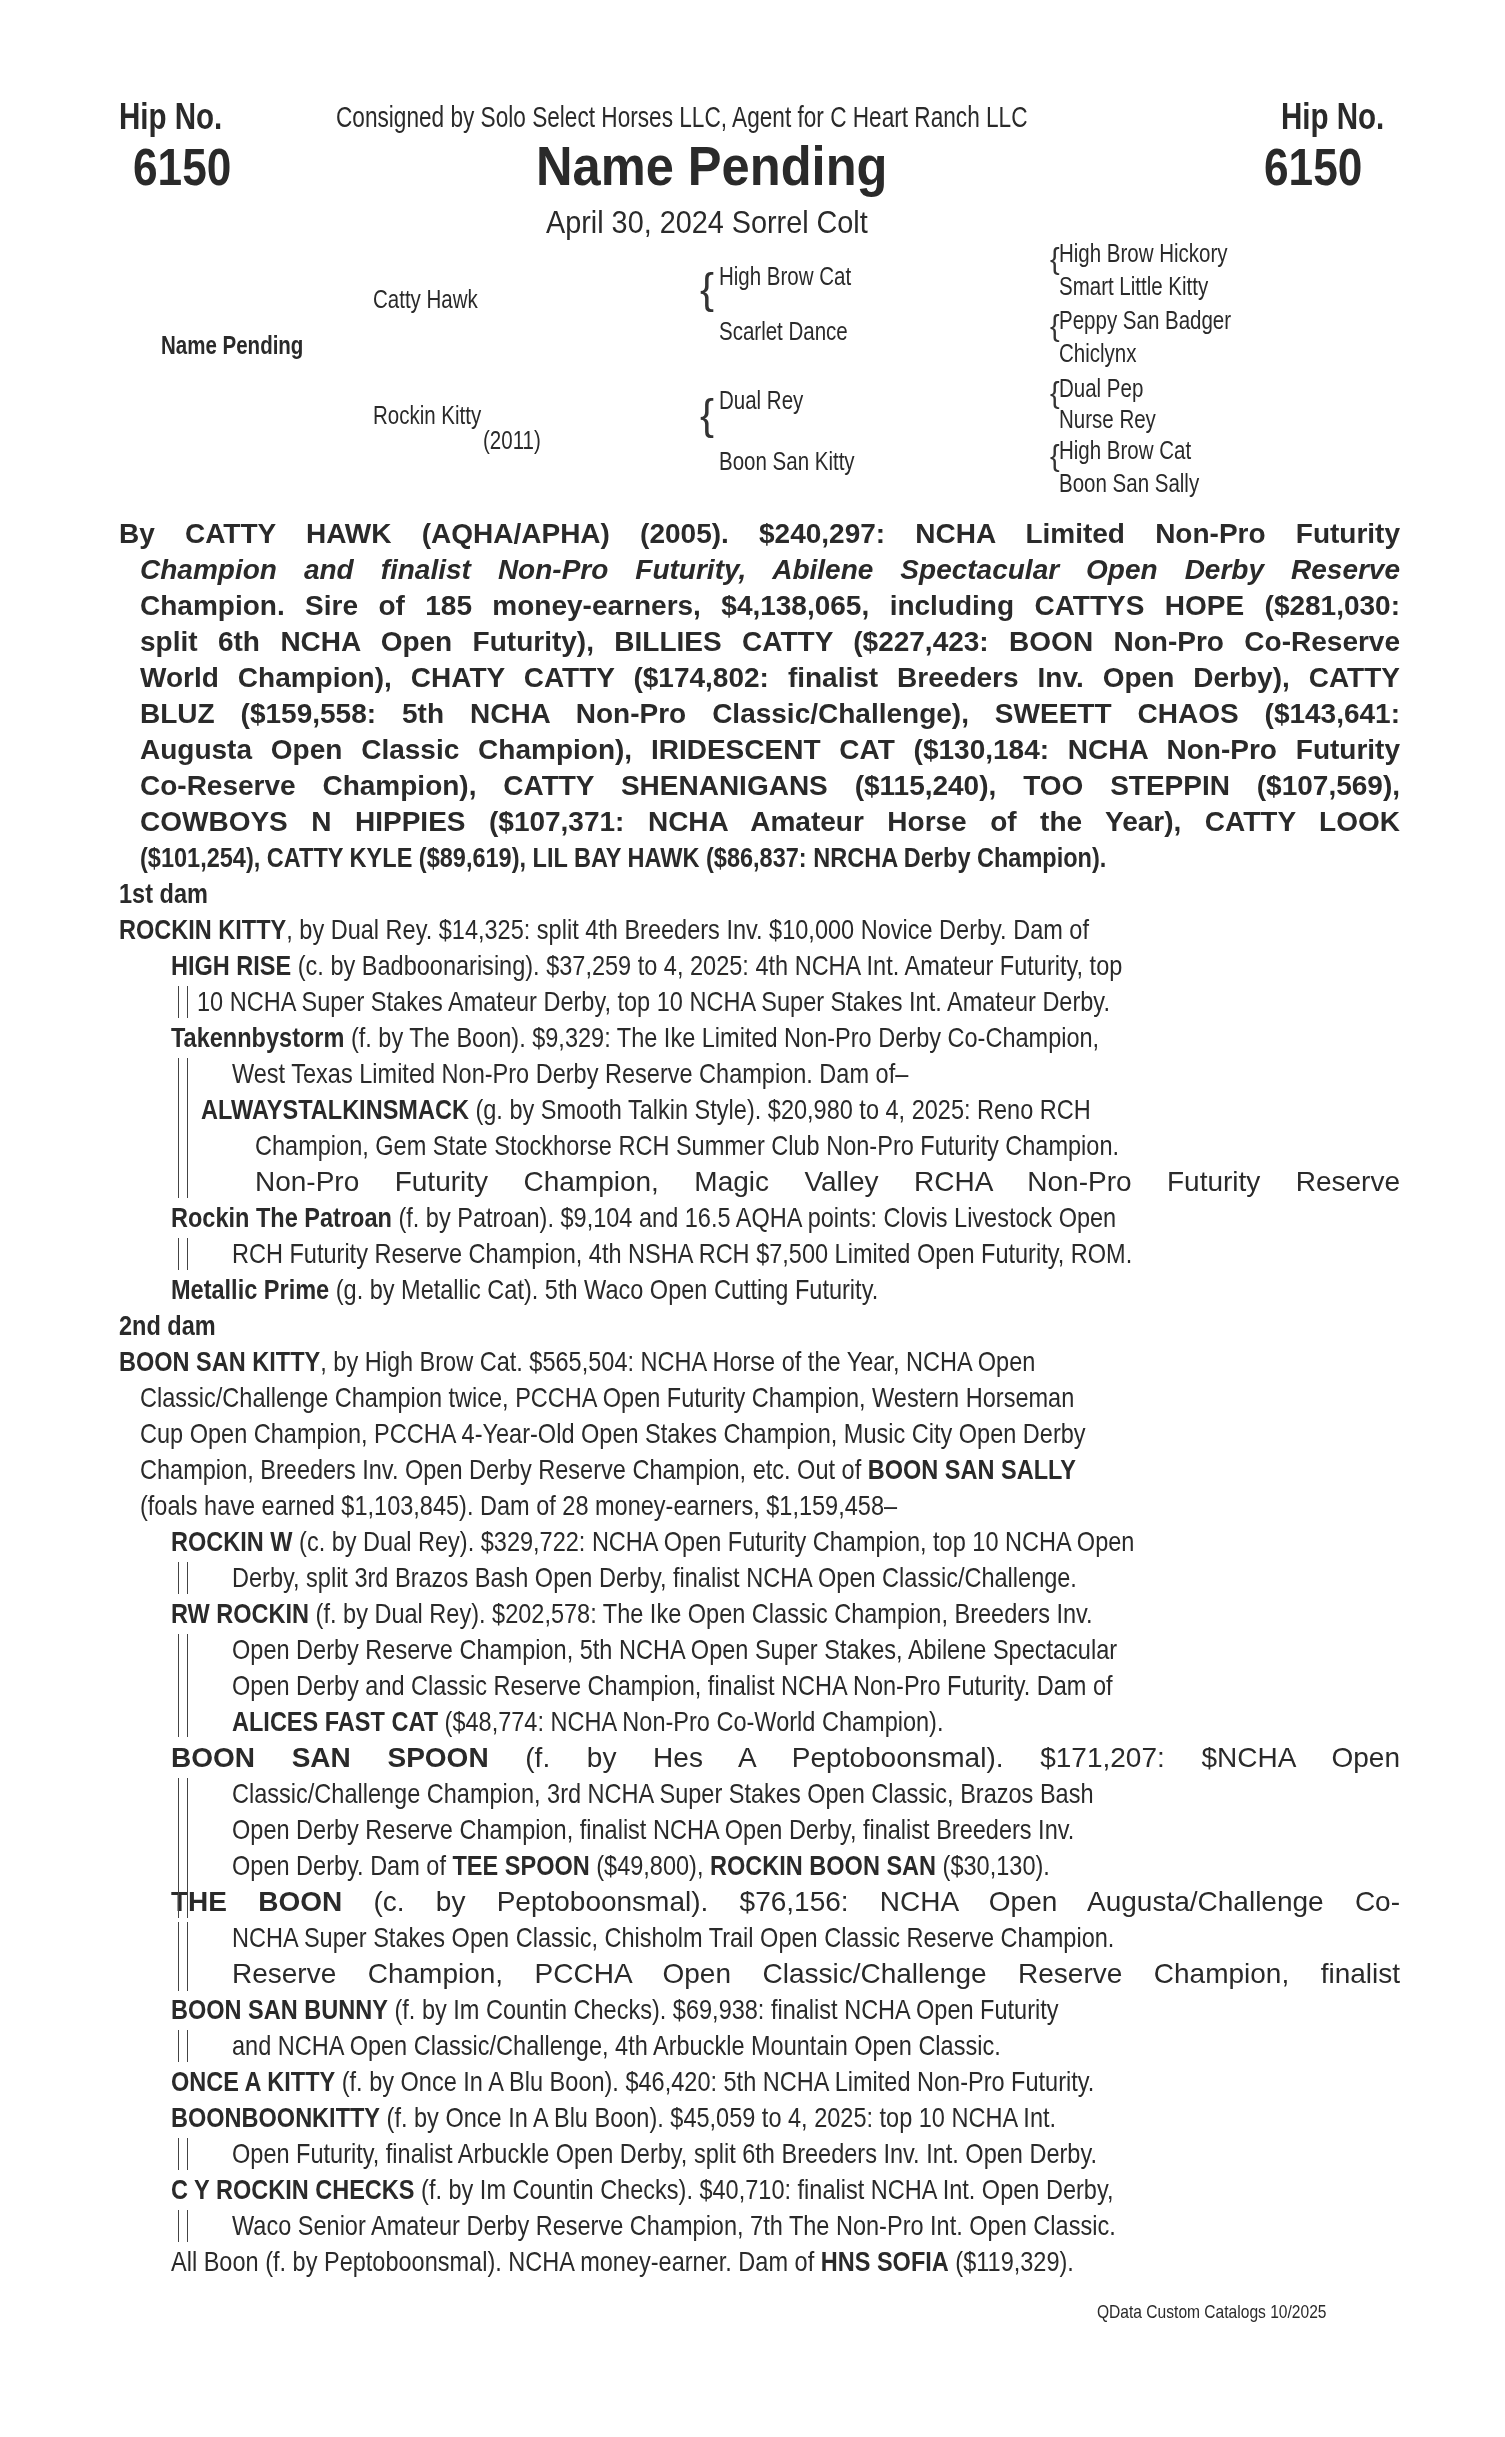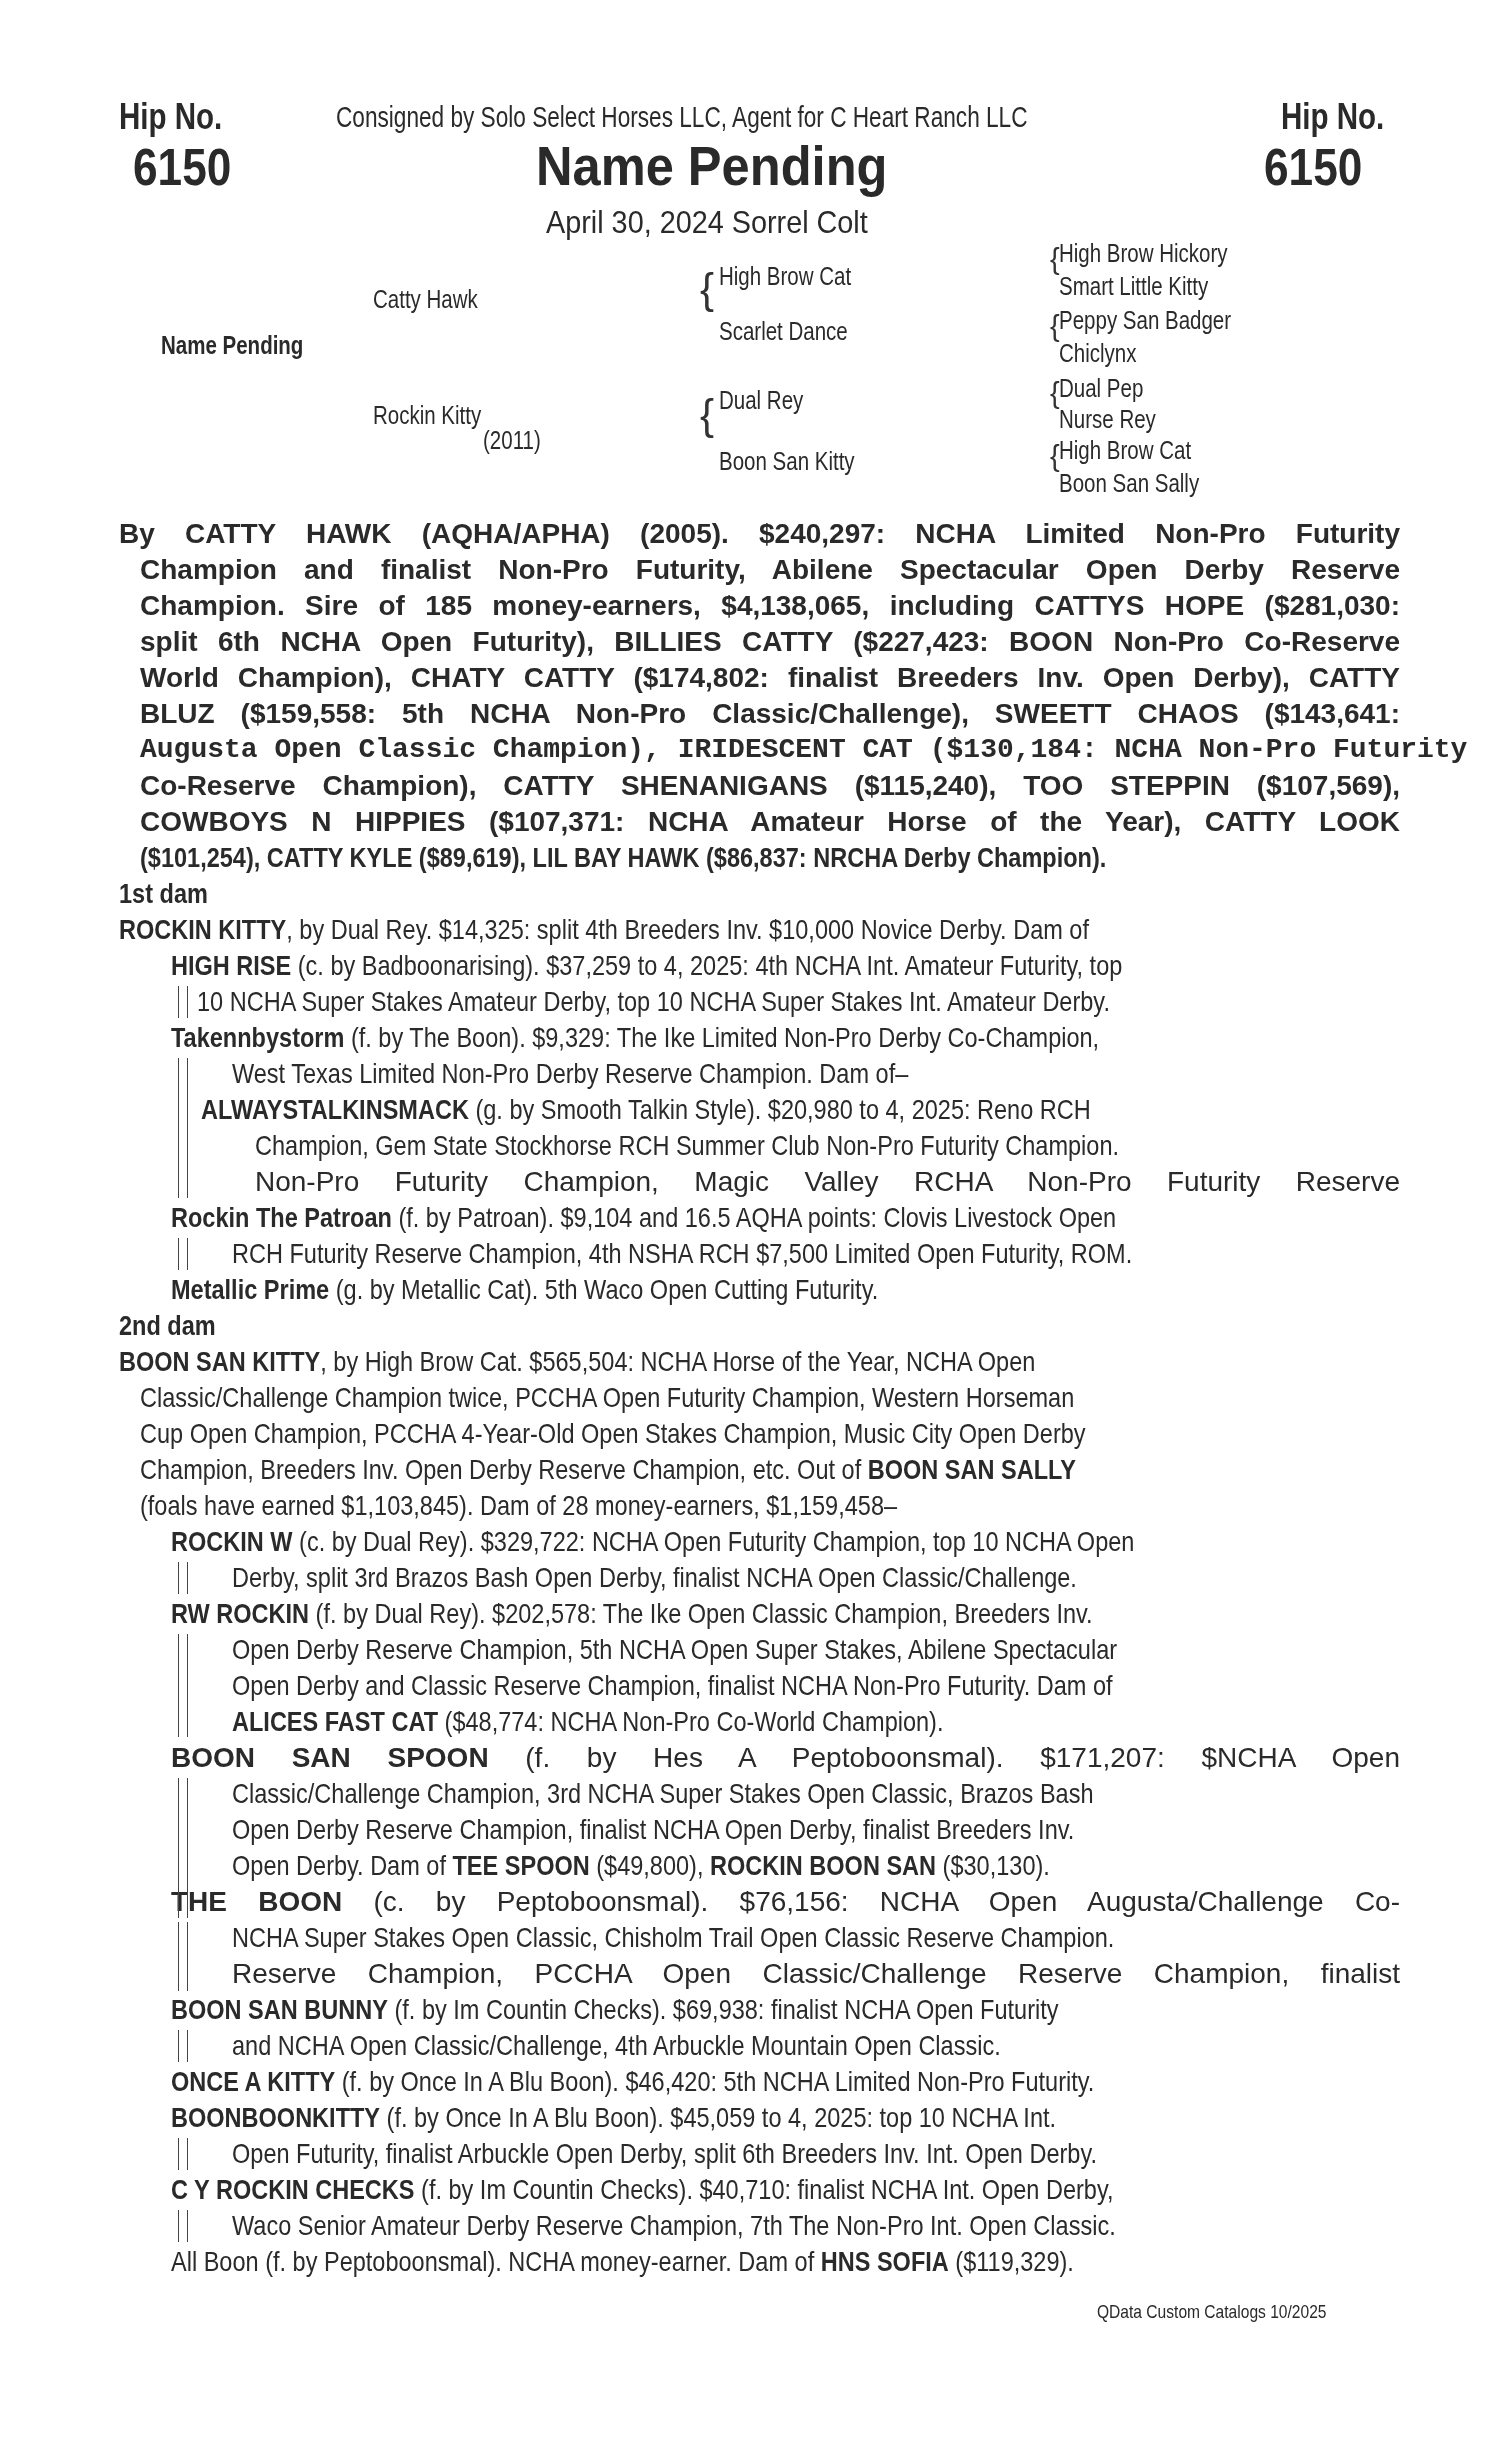--- a/index.html
+++ b/index.html
@@ -74,26 +74,26 @@
   <div class="abs ped" style="left:1059px; top:405px;">Nurse Rey</div>
   <div class="abs brace-s" style="left:1050px; top:442px;">{</div>
   <div class="abs ped" style="left:1059px; top:436px;">High Brow Cat</div>
   <div class="abs ped" style="left:1059px; top:469px;">Boon San Sally</div>
 </div>
 
 <div class="body">
 
   <div class="sire-block">
     <div class="line jl ind0" style="font-stretch: condensed;">By CATTY HAWK (AQHA/APHA) (2005). $240,297: NCHA Limited Non-Pro Futurity</div>
-    <div class="line jl ind1" style="width: 1260px; font-stretch: condensed;">Champion and finalist Non-Pro Futurity, Abilene Spectacular Open Derby Reserve</div>
+    <div class="line jl ind1" style="width: 1260px; font-stretch: condensed; font-style: italic;">Champion and finalist Non-Pro Futurity, Abilene Spectacular Open Derby Reserve</div>
     <div class="line jl ind1" style="width: 1260px; font-stretch: condensed;">Champion. Sire of 185 money-earners, $4,138,065, including CATTYS HOPE ($281,030:</div>
     <div class="line jl ind1" style="width: 1260px; font-stretch: condensed;">split 6th NCHA Open Futurity), BILLIES CATTY ($227,423: BOON Non-Pro Co-Reserve</div>
     <div class="line jl ind1" style="width: 1260px; font-stretch: condensed;">World Champion), CHATY CATTY ($174,802: finalist Breeders Inv. Open Derby), CATTY</div>
     <div class="line jl ind1" style="width: 1260px; font-stretch: condensed;">BLUZ ($159,558: 5th NCHA Non-Pro Classic/Challenge), SWEETT CHAOS ($143,641:</div>
-    <div class="line jl ind1" style="width: 1260px; font-stretch: condensed; font-family: Liberation Mono, monospace;">Augusta Open Classic Champion), IRIDESCENT CAT ($130,184: NCHA Non-Pro Futurity</div>
+    <div class="line jl ind1" style="width: 1260px; font-stretch: condensed;">Augusta Open Classic Champion), IRIDESCENT CAT ($130,184: NCHA Non-Pro Futurity</div>
     <div class="line jl ind1" style="width: 1260px; font-stretch: condensed;">Co-Reserve Champion), CATTY SHENANIGANS ($115,240), TOO STEPPIN ($107,569),</div>
     <div class="line jl ind1" style="width: 1260px; font-stretch: condensed;">COWBOYS N HIPPIES ($107,371: NCHA Amateur Horse of the Year), CATTY LOOK</div>
     <div class="line ind1"><span class="sq">($101,254), CATTY KYLE ($89,619), LIL BAY HAWK ($86,837: NRCHA Derby Champion).</span></div>
   </div>
 
   <div class="heading line"><span class="sq">1st dam</span></div>
   <div class="para txt">
     <div class="line"><span class="sq"><span class="b">ROCKIN KITTY</span><span>, by Dual Rey. $14,325: split 4th Breeders Inv. $10,000 Novice Derby. Dam of</span></span></div>
 
     <div class="line ind2"><span class="sq"><span class="b">HIGH RISE</span><span> (c. by Badboonarising). $37,259 to 4, 2025: 4th NCHA Int. Amateur Futurity, top</span></span></div>

